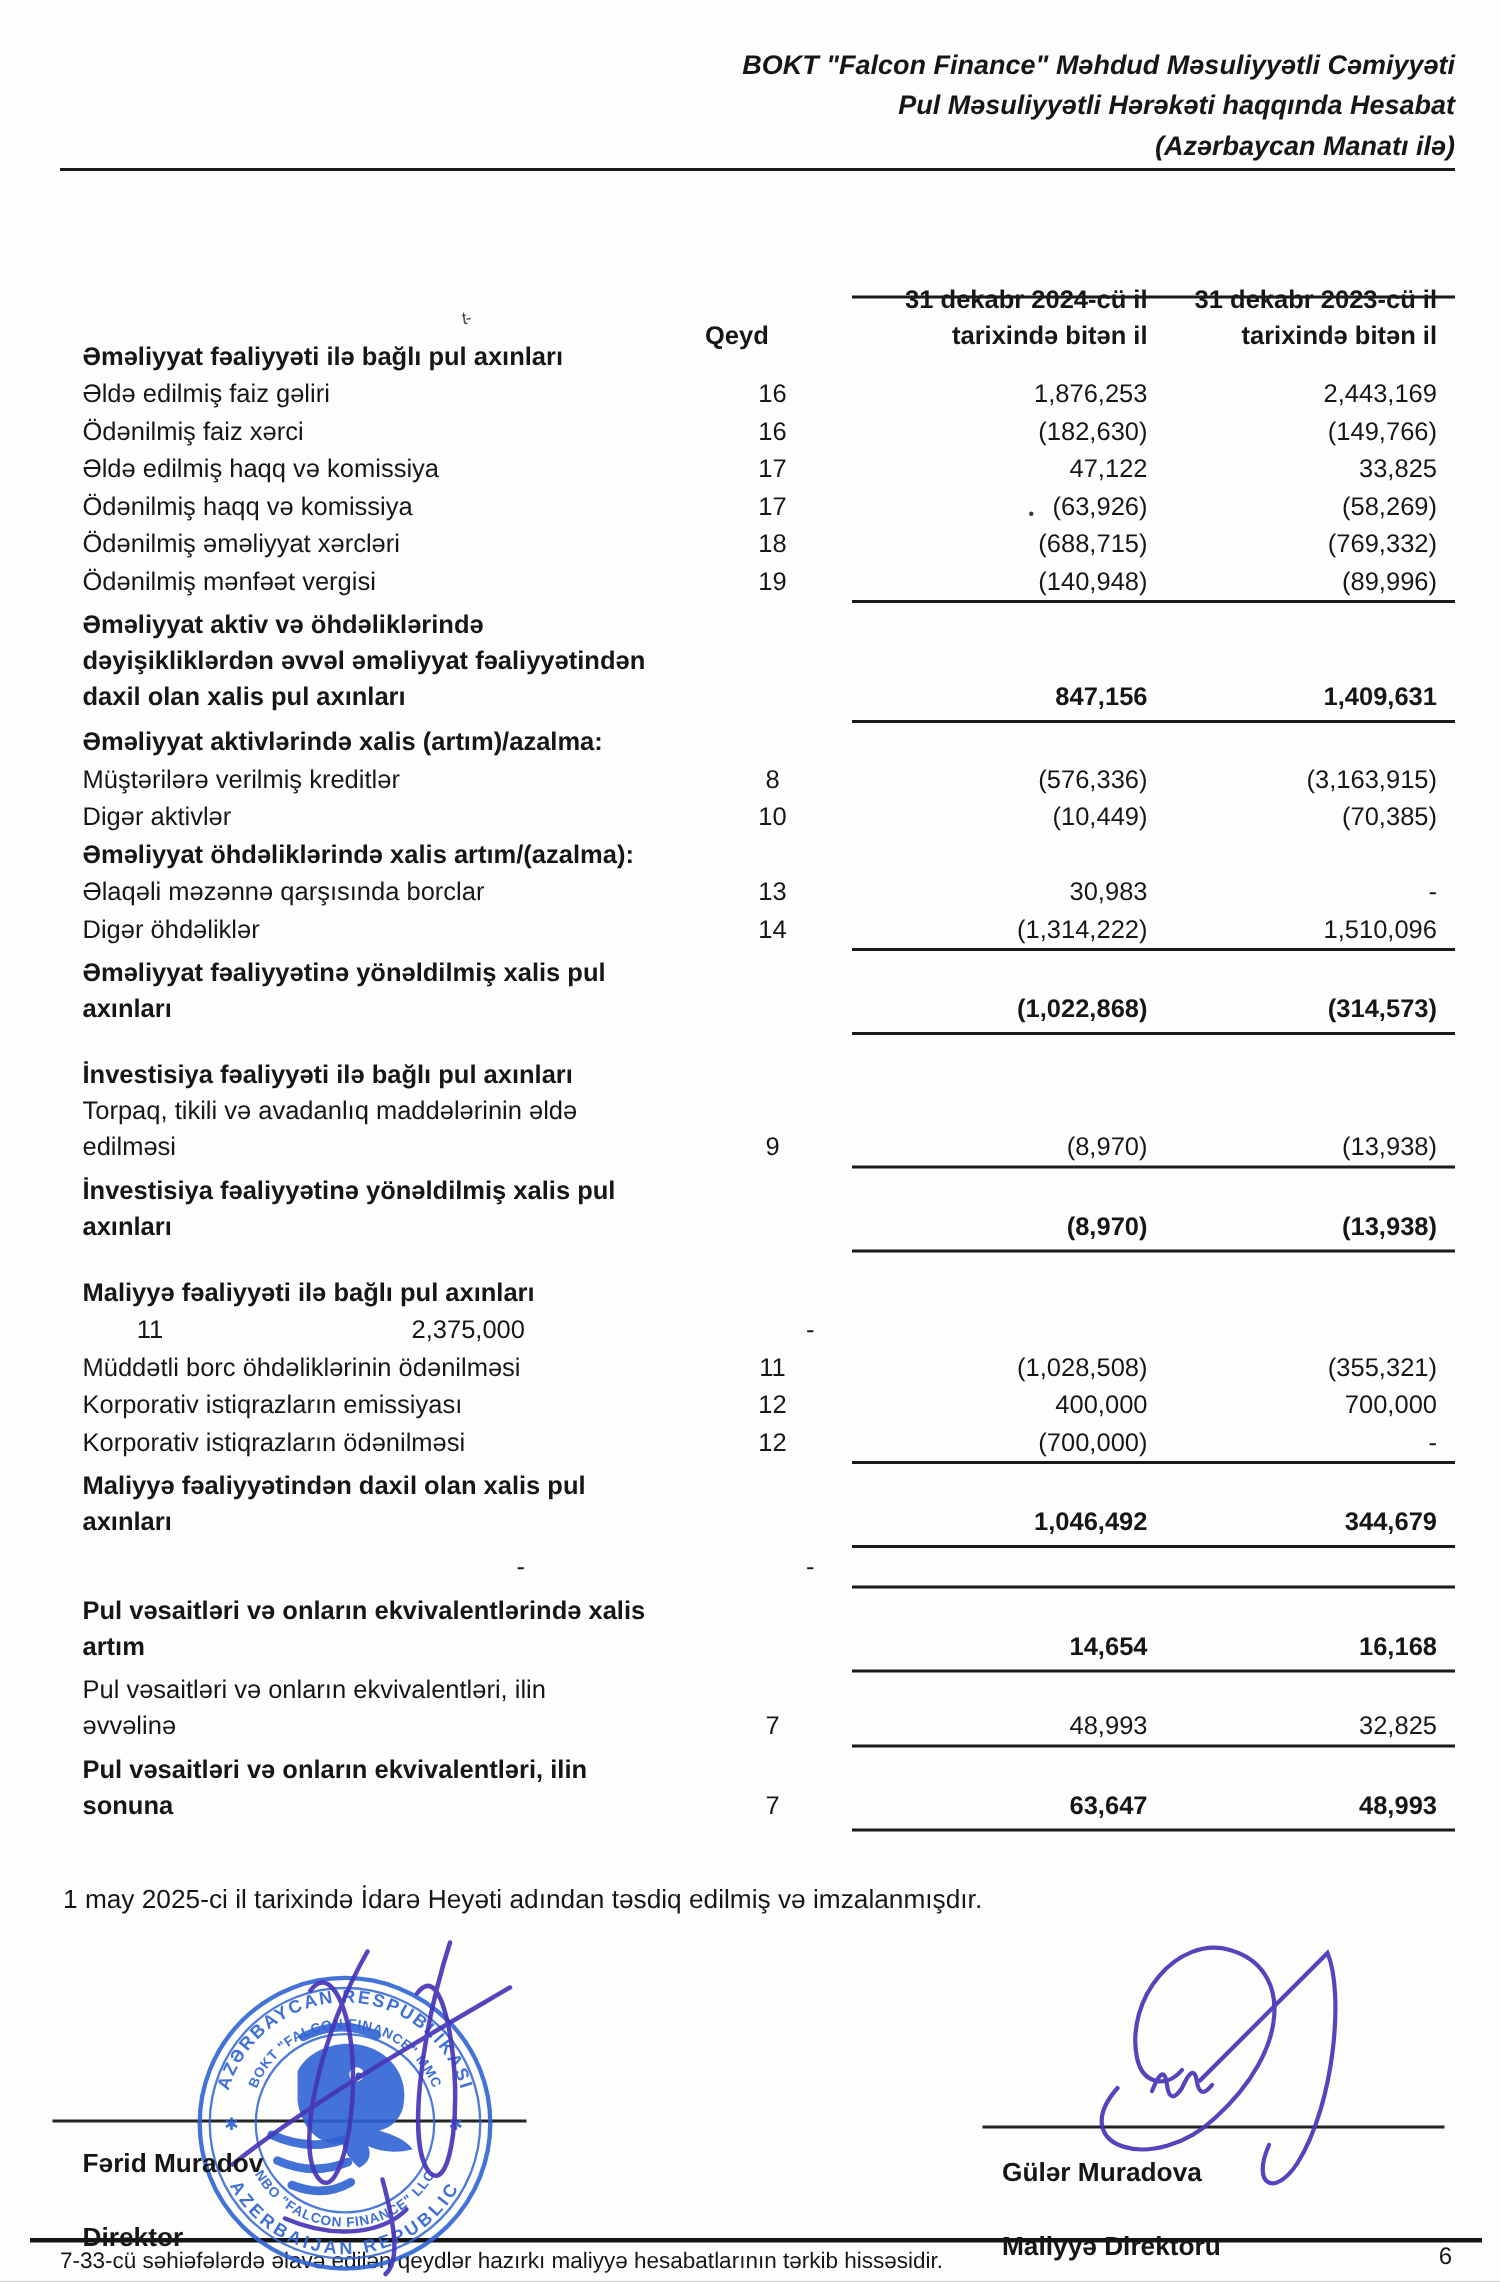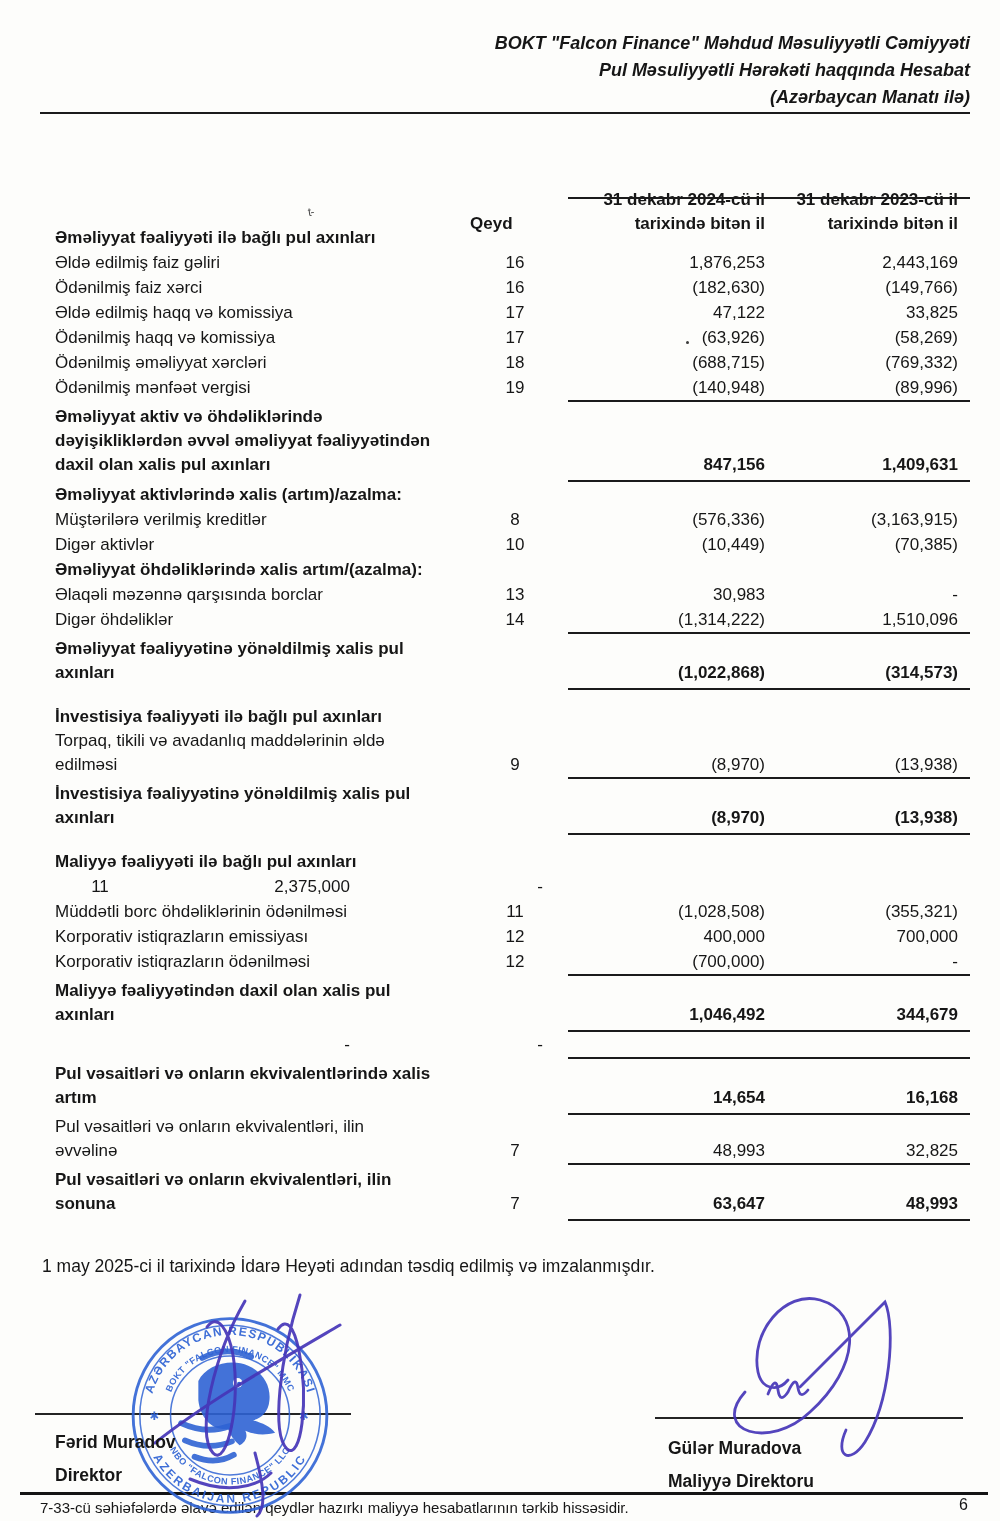--- a/index.html
+++ b/index.html
@@ -42,21 +42,21 @@
     border-radius:50%; background:#3a3a3a; }
 
   
   .approval { position:absolute; top:1228px; left:42px; font-size:17.5px;margin-top:28px; }
   .sig-line { position:absolute; height:2px; background:#242424; z-index:1; }
   .sig-line.left  { top:1413px; left:35px;  width:316px; }
   .sig-line.right { top:1417px; left:655px; width:308px; }
   .sig-block { position:absolute; z-index:5; font-weight:bold; font-size:17.5px; }
   .sig-block.left  { top:1432px; left:55px; }
   .sig-block.right { top:1438px; left:668px; }
-  .sig-block .sig-title { margin-top:12px; }
+  .sig-block .sig-title { margin-top:28px; }
 
   .stamp-svg { position:absolute; top:1310px; left:113px; z-index:3; }
   .sign-svg  { position:absolute; z-index:4; }
   .sign-svg.left  { top:1283px; left:95px; }
   .sign-svg.right { top:1272px; left:650px; }
 
   
   .footer-rule { position:absolute; top:1492px; left:20px; width:968px; height:3px; background:#141414; z-index:2; }
   .footer-note { position:absolute; top:1499px; left:40px; font-size:15px; z-index:2; }
   .footer-page { position:absolute; top:1496px; right:32px; font-size:16px; z-index:2; }

